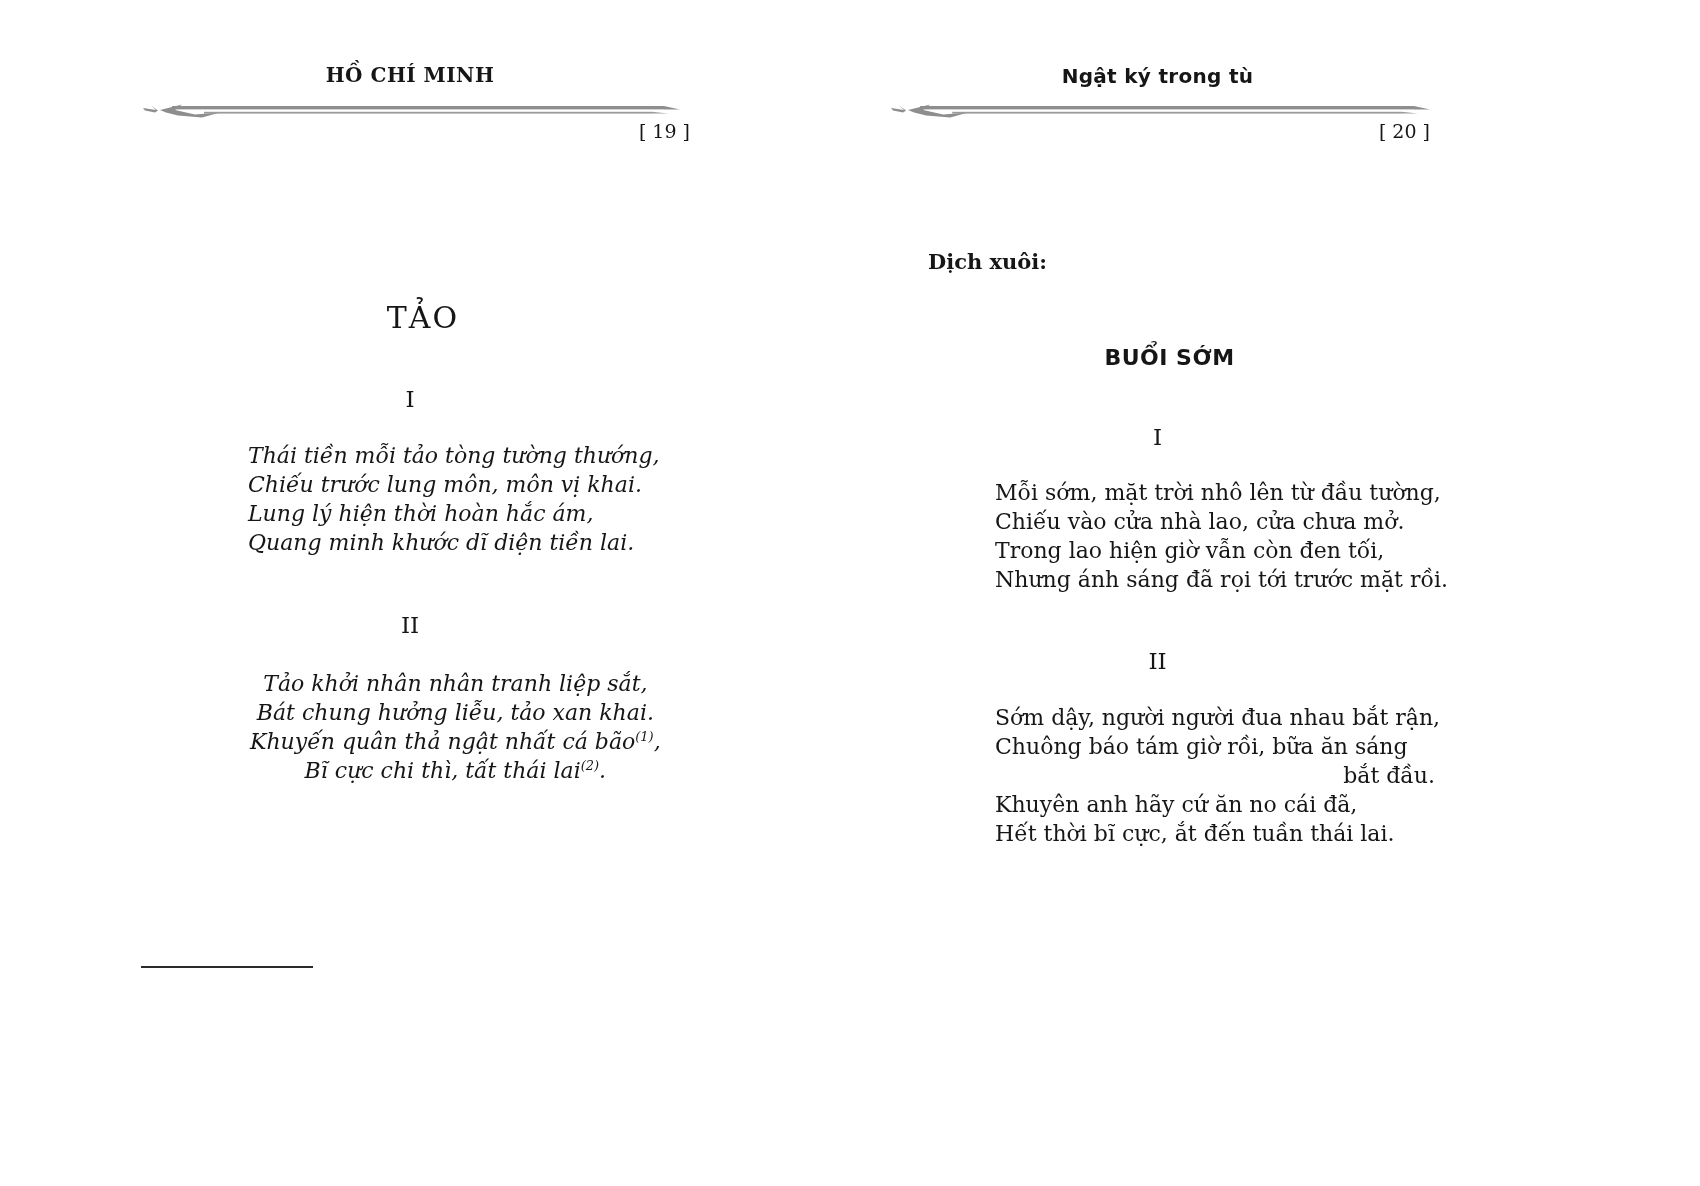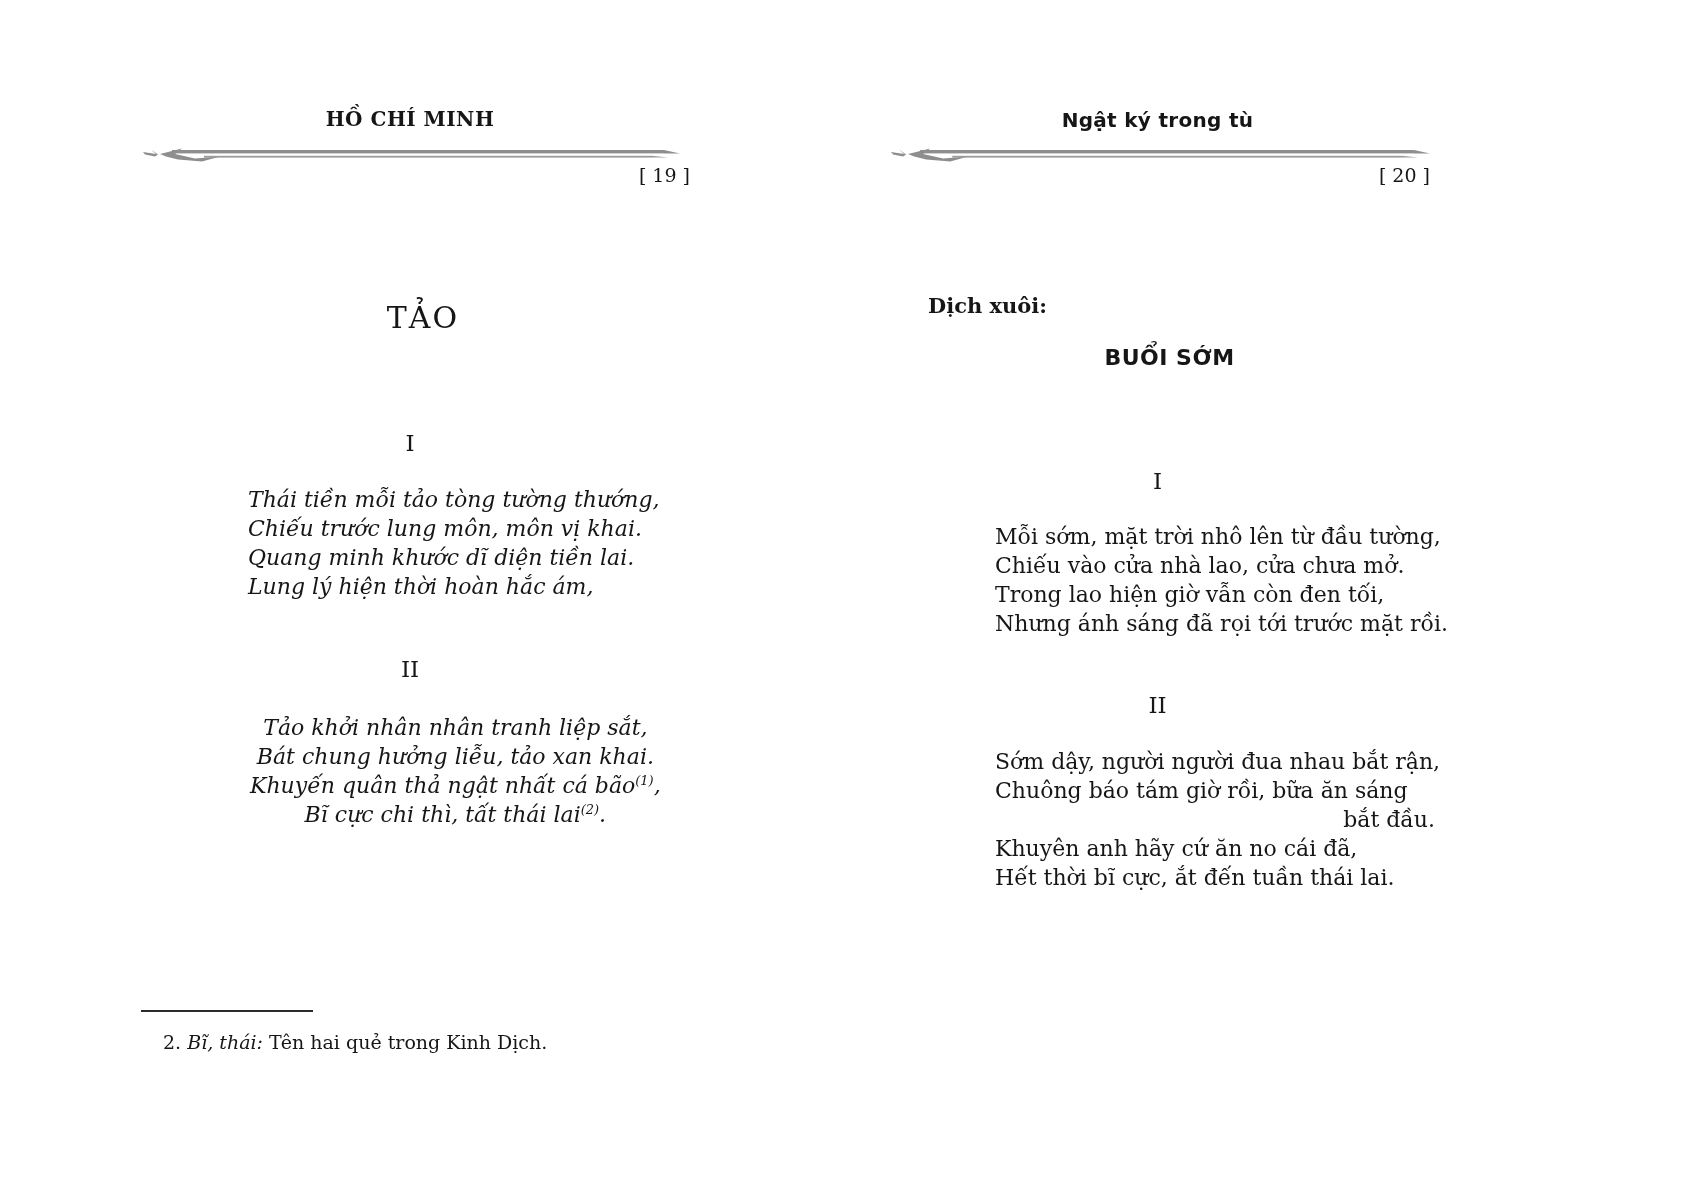--- a/index.html
+++ b/index.html
@@ -6,21 +6,21 @@
   body {
     width: 1700px;
     height: 1186px;
     background: #ffffff;
     position: relative;
     font-family: "DejaVu Serif", "Liberation Serif", serif;
     color: #161616;
     overflow: hidden;
   }
   .page { position: absolute; left: 0; top: 0; width: 100%; height: 100%; }
-  .abs { position: absolute; margin-top: 44px; }
+  .abs { position: absolute; }
 
   .running-head-serif {
     text-align: center;
     font-weight: bold;
     font-size: 20px;
     letter-spacing: 0.5px;
   }
   .running-head-sans {
     text-align: center;
     font-weight: bold;
@@ -83,44 +83,43 @@
     <h1 class="abs poem-title-serif" style="left:130px; top:287px; width:560px;">TẢO</h1>
 
     <div class="abs section-label" style="left:130px; top:386px; width:560px;">I</div>
 
     <div class="abs poem italic" style="left:248px; top:441px;">
 
         <div class="poem-line"><span>Thái tiền mỗi tảo tòng tường thướng,</span></div>
 
         <div class="poem-line"><span>Chiếu trước lung môn, môn vị khai.</span></div>
 
+        <div class="poem-line"><span>Lung lý hiện thời hoàn hắc ám,</span></div>
+
         <div class="poem-line"><span>Quang minh khước dĩ diện tiền lai.</span></div>
-
-        <div class="poem-line"><span>Lung lý hiện thời hoàn hắc ám,</span></div>
       </div>
 
     <div class="abs section-label" style="left:130px; top:612px; width:560px;">II</div>
 
     <div class="abs poem italic" style="left:250px; top:669px;text-align:center;">
 
         <div class="poem-line"><span>Tảo khởi nhân nhân tranh liệp sắt,</span></div>
 
         <div class="poem-line"><span>Bát chung hưởng liễu, tảo xan khai.</span></div>
 
         <div class="poem-line"><span>Khuyến quân thả ngật nhất cá bão</span><sup class="fn-ref">(1)</sup><span>,</span></div>
 
         <div class="poem-line"><span>Bĩ cực chi thì, tất thái lai</span><sup class="fn-ref">(2)</sup><span>.</span></div>
       </div>
 
     <div class="abs fn-rule" style="left:141px; top:966px; width:172px;"></div>
 
     <div class="abs footnotes" style="left:163px; top:984px;">
 
 
-        <div class="footnote-line"><span>2.</span> <i>Bĩ, thái:</i><span> Tên hai quẻ trong Kinh Dịch.</span></div>
       </div>
 
   </section>
 
   <section class="page">
 
     <div class="abs running-head-sans" style="left:885px; top:64px; width:545px;">Ngật ký trong tù</div>
 
     <div class="abs" style="left:888px; top:99px; width:542px; height:22px;">
       <svg width="542" height="22" viewBox="0 0 540 22" preserveAspectRatio="none" aria-hidden="true">

